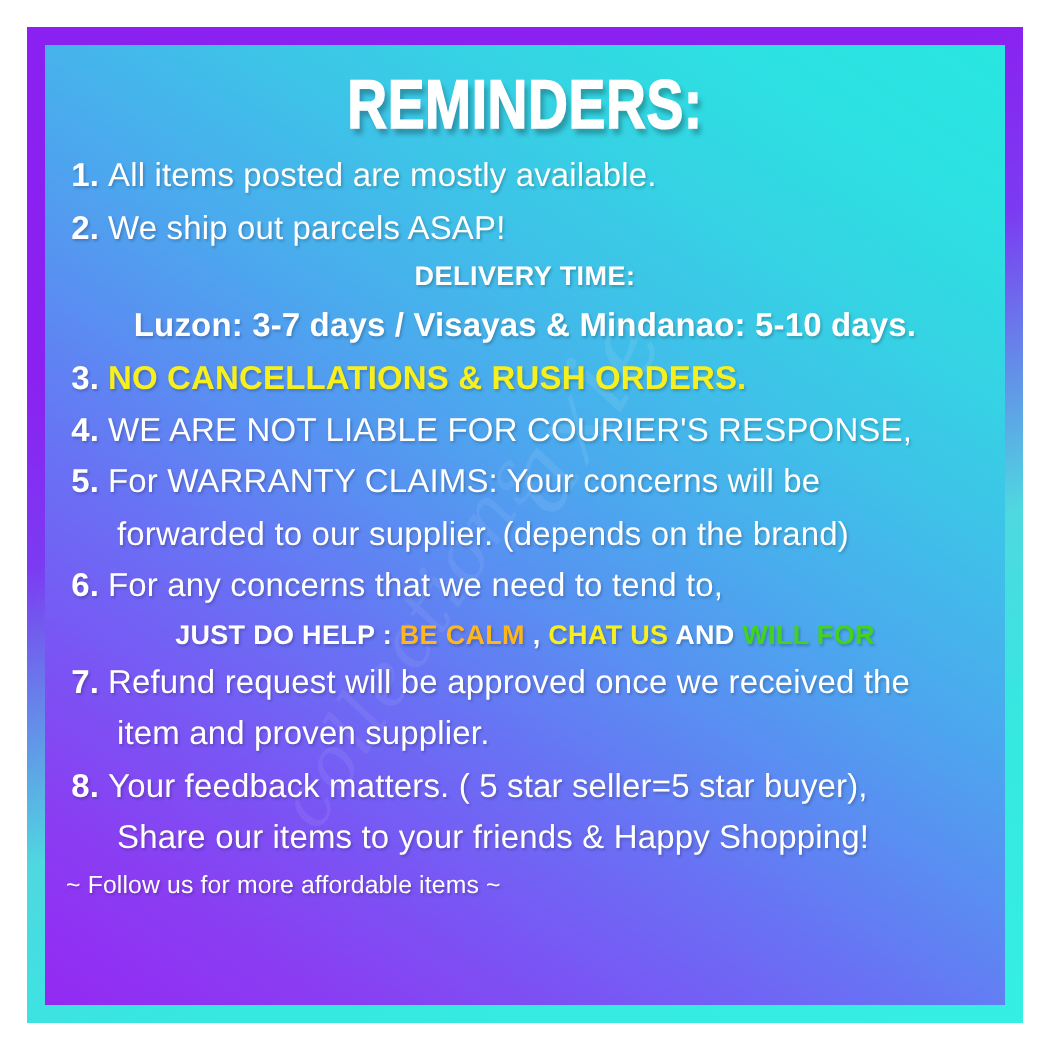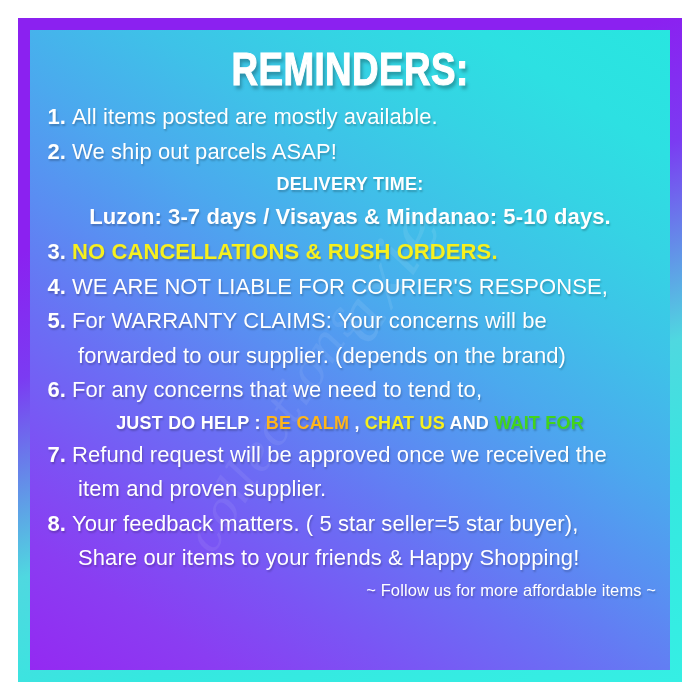--- a/index.html
+++ b/index.html
@@ -151,21 +151,21 @@
     margin-bottom: 12px;
     white-space: nowrap;
   }
 
   .hl-yellow { color: #f7f01e; font-weight: 700; }
   .hl-gold   { color: #ffb51c; font-weight: 700; }
   .hl-green  { color: #42d41c; font-weight: 700; }
   .wht       { color: #ffffff; font-weight: 700; }
 
   .line.footer {
-    text-align: right;
+    text-align: left;
     font-size: 16.5px;
     margin-top: 4px;
     margin-bottom: 0;
   }
 </style>
 </head>
 <body>
 
 <div class="page">
   <div class="frame">
@@ -201,21 +201,21 @@
         <div class="line">
           <span class="num">5.</span><span>For WARRANTY CLAIMS: Your concerns will be</span>
         </div>
         <div class="line indent">forwarded to our supplier. (depends on the brand)</div>
 
         <div class="line">
           <span class="num">6.</span><span>For any concerns that we need to tend to,</span>
         </div>
 
         <div class="line just">
-          <span class="wht">JUST DO HELP : </span><span class="hl-gold">BE CALM</span><span class="wht"> , </span><span class="hl-yellow">CHAT US</span><span class="wht"> AND </span><span class="hl-green">WAIT FOR</span>
+          <span class="wht">JUST DO HELP : </span><span class="hl-gold">BE CALM</span><span class="wht"> , </span><span class="hl-yellow">CHAT US</span><span class="wht"> AND </span><span class="hl-green">WILL FOR</span>
         </div>
 
 
         <div class="line">
           <span class="num">7.</span><span>Refund request will be approved once we received the</span>
         </div>
         <div class="line indent">item and proven supplier.</div>
 
         <div class="line">
           <span class="num">8.</span><span>Your feedback matters. ( 5 star seller=5 star buyer),</span>

